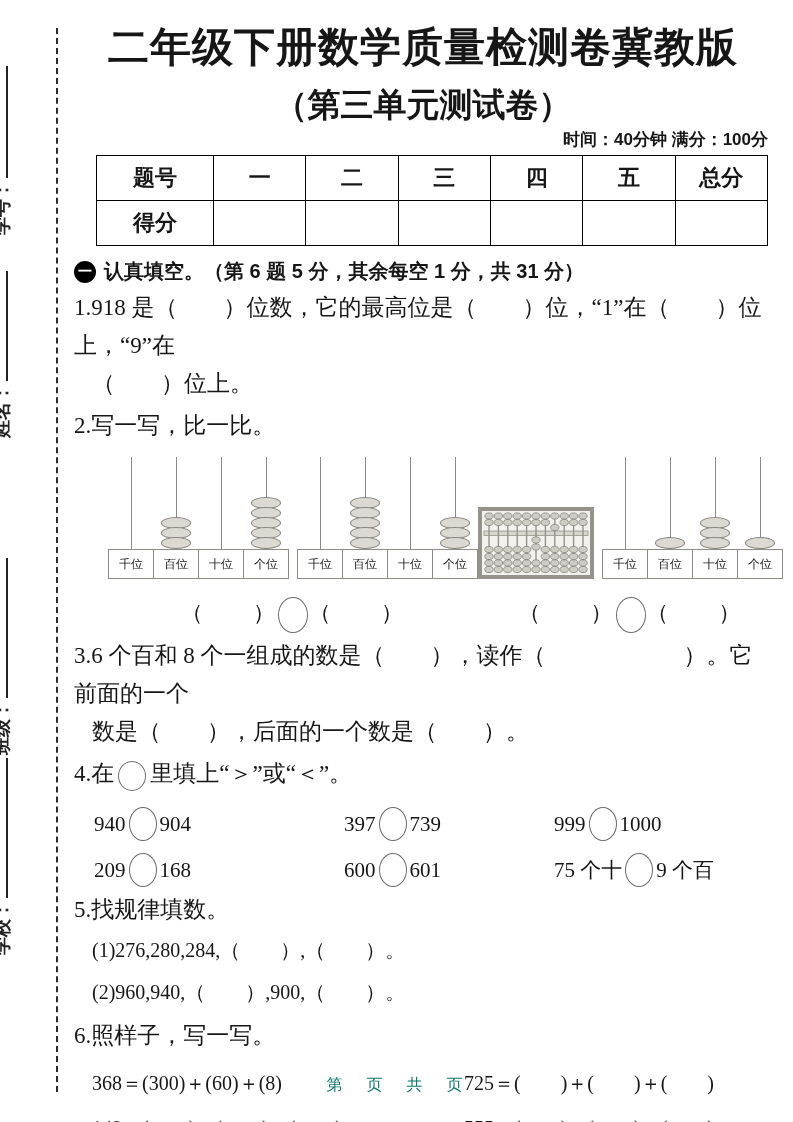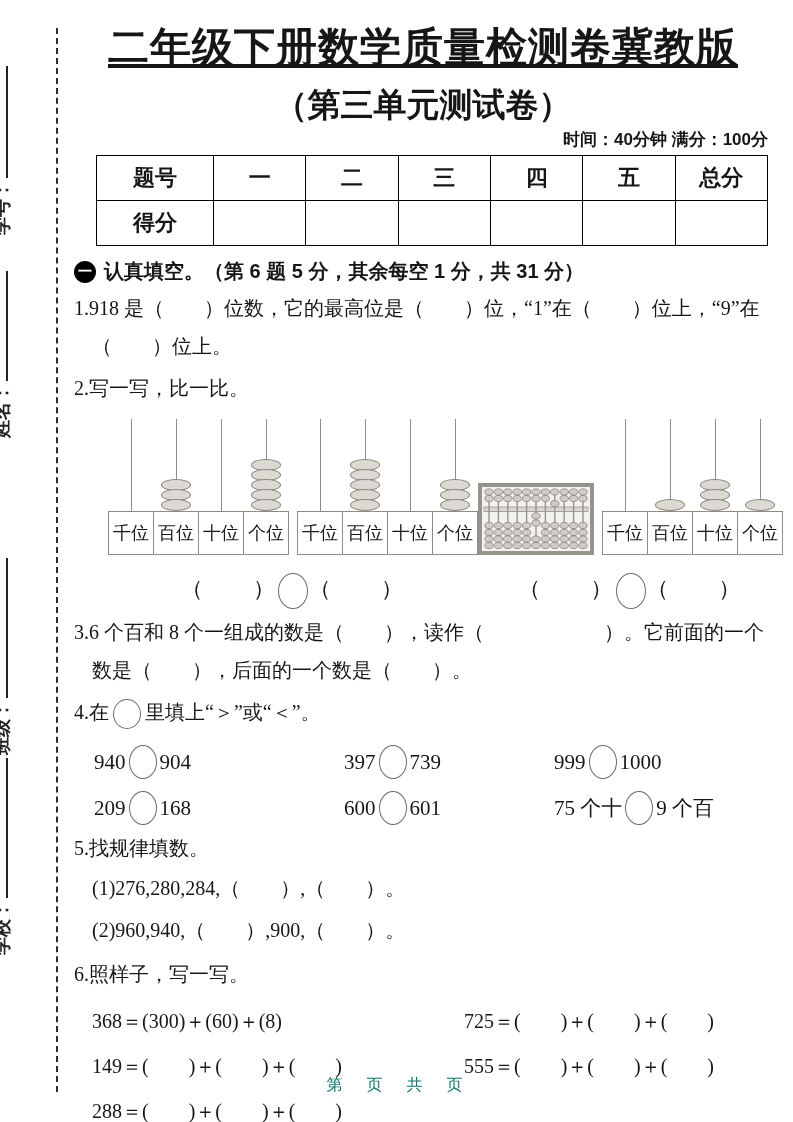--- a/index.html
+++ b/index.html
@@ -12,49 +12,49 @@
   .sidebar-field{position:absolute;left:14px;height:26px;}
   .sf-inner{
     transform:rotate(-90deg);transform-origin:0 100%;
     white-space:nowrap;display:flex;align-items:baseline;
     font-family:"Liberation Sans","DejaVu Sans",sans-serif;
     font-weight:bold;font-size:18px;color:#222;
   }
   .sf-line{display:inline-block;border-bottom:2px solid #222;height:16px;margin-left:3px;}
   
   .main{position:absolute;left:74px;top:0;width:698px;}
-  .page-title{margin-top:20px;text-align:center;font-family:"Liberation Sans","DejaVu Sans",sans-serif;font-weight:bold;font-size:41px;letter-spacing:1px;text-decoration:underline;}
+  .page-title{margin-top:20px;text-align:center;font-family:"Liberation Sans","DejaVu Sans",sans-serif;font-weight:bold;font-size:41px;letter-spacing:1px;}
   .page-subtitle{margin-top:8px;text-align:center;font-family:"Liberation Sans","DejaVu Sans",sans-serif;font-weight:bold;font-size:33px;}
   .exam-meta{text-align:right;font-family:"Liberation Sans","DejaVu Sans",sans-serif;font-weight:bold;font-size:17px;padding-right:4px;}
   
   table.score{border-collapse:collapse;width:672px;margin:4px 0 0 22px;table-layout:fixed;}
   table.score td{border:1.6px solid #000;height:42px;text-align:center;vertical-align:middle;
     font-family:"Liberation Sans","DejaVu Sans",sans-serif;font-weight:bold;font-size:22px;}
   table.score td.c0{width:17%;margin-left:38px;}
   
   .section-head{margin-top:12px;display:flex;align-items:center;gap:8px;
     font-family:"Liberation Sans","DejaVu Sans",sans-serif;font-weight:bold;font-size:20px;}
   .badge{flex:0 0 auto;width:22px;height:22px;border-radius:50%;background:#000;color:#fff;
     display:flex;align-items:center;justify-content:center;font-size:14px;font-weight:bold;}
   
-  .qline{font-size:20px;line-height:38px;}
+  .qline{font-size:23px;line-height:38px;}
   .qline.indent{padding-left:18px;}
   .qblock{margin-top:4px;}
   
   .abacus-row{display:flex;justify-content:space-between;margin:12px 2px 0 34px;}
   .abacus-group{display:flex;flex-direction:column;}
   .racks{display:flex;align-items:flex-end;gap:8px;}
   .rack{display:flex;}
   .rack-col{width:46px;margin-left:-1px;display:flex;flex-direction:column;align-items:center;}
   .rack-col:first-child{margin-left:0;}
   .rod-area{height:92px;width:100%;position:relative;display:flex;flex-direction:column;justify-content:flex-end;align-items:center;}
   .rod{position:absolute;top:0;bottom:0;left:50%;width:1px;background:#8f8c86;}
   .bead{position:relative;width:30px;height:12px;background:#dcd9d3;border:1px solid #86837c;border-radius:50%;margin-top:-2px;box-sizing:border-box;}
-  .rack-label{width:100%;height:44px;border:1px solid #8f8c86;box-sizing:border-box;background:#fff;
-    display:flex;align-items:center;justify-content:center;font-size:18px;text-align:right;}
+  .rack-label{width:100%;height:30px;border:1px solid #8f8c86;box-sizing:border-box;background:#fff;
+    display:flex;align-items:center;justify-content:center;font-size:12px;text-align:right;}
   .suanpan-wrap{display:flex;align-items:flex-end;}
   .compare-line{text-align:center;margin-top:18px;font-size:22px;letter-spacing:2px;}
   .cmp-circle{display:inline-block;width:28px;height:34px;border:1.5px solid #6b6b6b;border-radius:50%;vertical-align:middle;margin:0 1px;}
   .inline-circle{display:inline-block;width:26px;height:28px;border:1.5px solid #6b6b6b;border-radius:50%;vertical-align:middle;margin:0 4px;}
   
   .pairs{display:grid;grid-template-columns:250px 210px 1fr;row-gap:12px;margin:14px 0 0 20px;font-size:21px;}
   .pair{display:flex;align-items:center;}
   .pair .cmp-circle{width:26px;height:32px;margin:0 3px;}
   
   .q5-item{font-size:20px;line-height:42px;padding-left:18px;}

